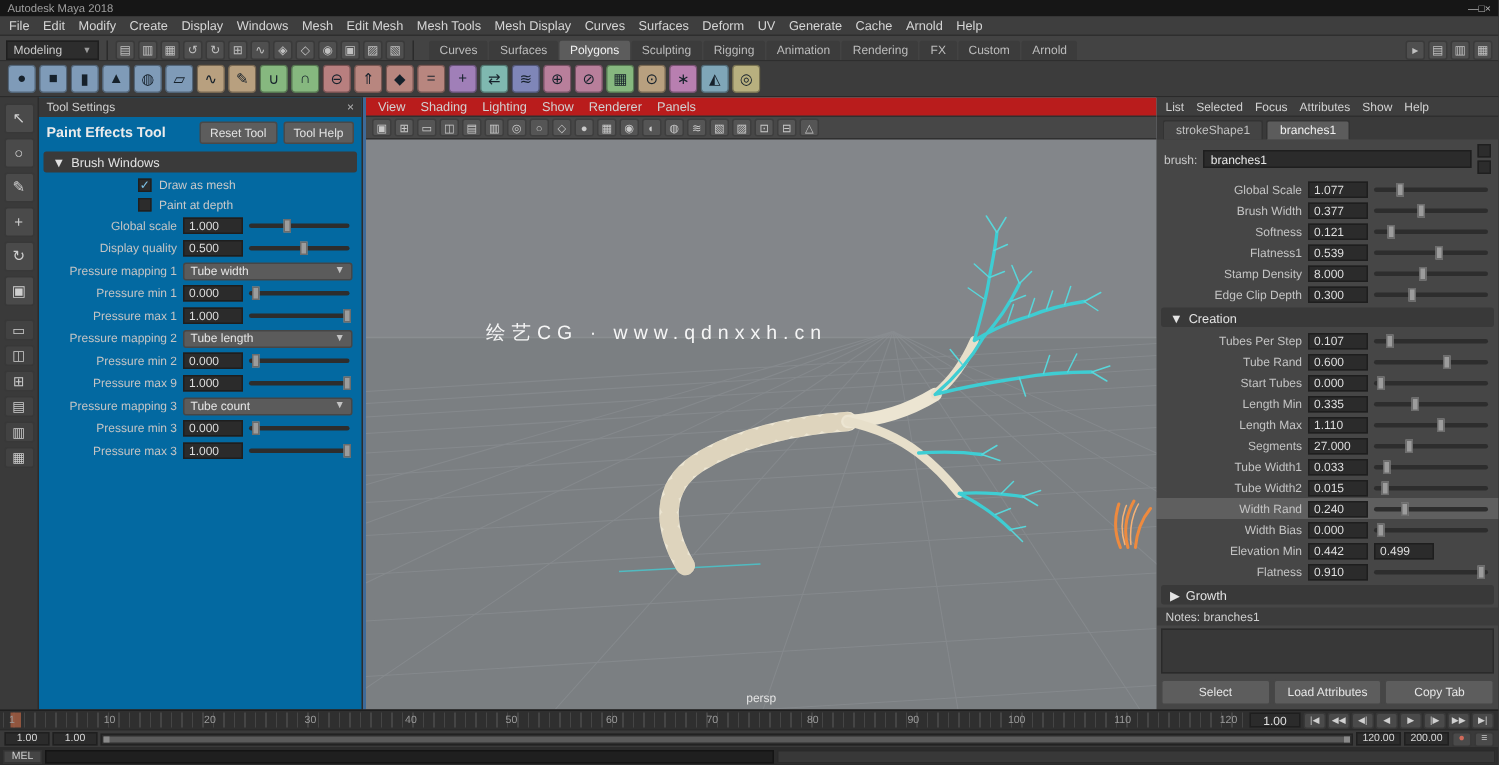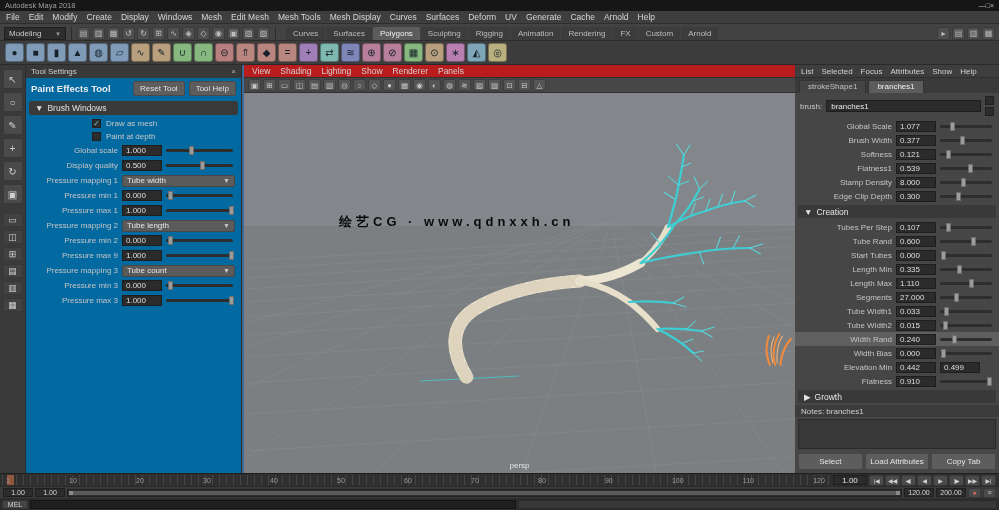--- a/index.html
+++ b/index.html
@@ -47,24 +47,24 @@
 .rhandle{position:absolute;top:-3px;width:5px;height:9px;background:#9c9c9c;border:1px solid #6c6c6c;display:block}
 .renum{flex:1;height:12px;background:#5b5b5b;border:1px solid #464646;border-radius:2px;display:flex;align-items:center;padding:0 4px;font-size:8px;color:#e6e6e6}
 .renum .arr{margin-left:auto;font-size:7px;color:#c3c3c3}
 
 .viewport{flex:1;position:relative;background:#7b7f82;border-left:2px solid #3d6a99;overflow:hidden}
 .vpmenu{height:13px;background:#b91c1c;display:flex;gap:10px;align-items:center;padding:0 8px;font-size:8.5px;color:#d2d2d2;border-bottom:1px solid #303030}
 .vptools{height:15px;background:#474747;display:flex;gap:2px;align-items:center;padding:0 4px;border-bottom:1px solid #303030}
 .vpicon{width:13px;height:12px;background:#555;border:1px solid #3e3e3e;border-radius:2px;font-size:7.5px;color:#c9c9c9;display:flex;align-items:center;justify-content:center}
 .scene{position:absolute;top:28px;left:0;right:0;bottom:0}
 .scene svg{width:100%;height:100%;display:block}
-.watermark{position:absolute;left:95px;top:148px;font-size:13px;letter-spacing:4px;color:#000000;font-weight:bold;white-space:nowrap;opacity:.92}
+.watermark{position:absolute;left:80px;top:148px;font-size:13px;letter-spacing:4px;color:#ffffff;font-weight:normal;white-space:nowrap;opacity:.92}
 .persp{position:absolute;bottom:3px;left:0;right:0;text-align:center;font-size:8px;color:#e3e3e3}
 
-.attreditor{width:204px;background:#464646;display:flex;flex-direction:column}
+.attreditor{width:228px;background:#464646;display:flex;flex-direction:column}
 .aemenu{height:13px;display:flex;gap:8px;padding:0 6px;font-size:8px;background:#3e3e3e;border-bottom:1px solid #2e2e2e;align-items:center;color:#d2d2d2}
 .aetabs{height:15px;display:flex;gap:2px;padding:2px 4px 0;background:#3a3a3a}
 .aetab{padding:1px 8px;font-size:8px;background:#444;border:1px solid #333;border-bottom:none;border-radius:2px 2px 0 0;color:#c0c0c0;white-space:nowrap}
 .aetab.active{background:#5c5c5c;color:#f0f0f0}
 .aename{display:flex;align-items:center;gap:4px;padding:3px 5px}
 .aename .lbl{font-size:8px}
 .nfield{flex:1;height:12px;background:#2b2b2b;border:1px solid #1e1e1e;font-size:8px;display:flex;align-items:center;padding:0 4px;color:#e8e8e8}
 .chks{display:flex;flex-direction:column;gap:2px}
 .arow{height:14px;padding:0 5px}
 .arow .rlabel{width:92px}

